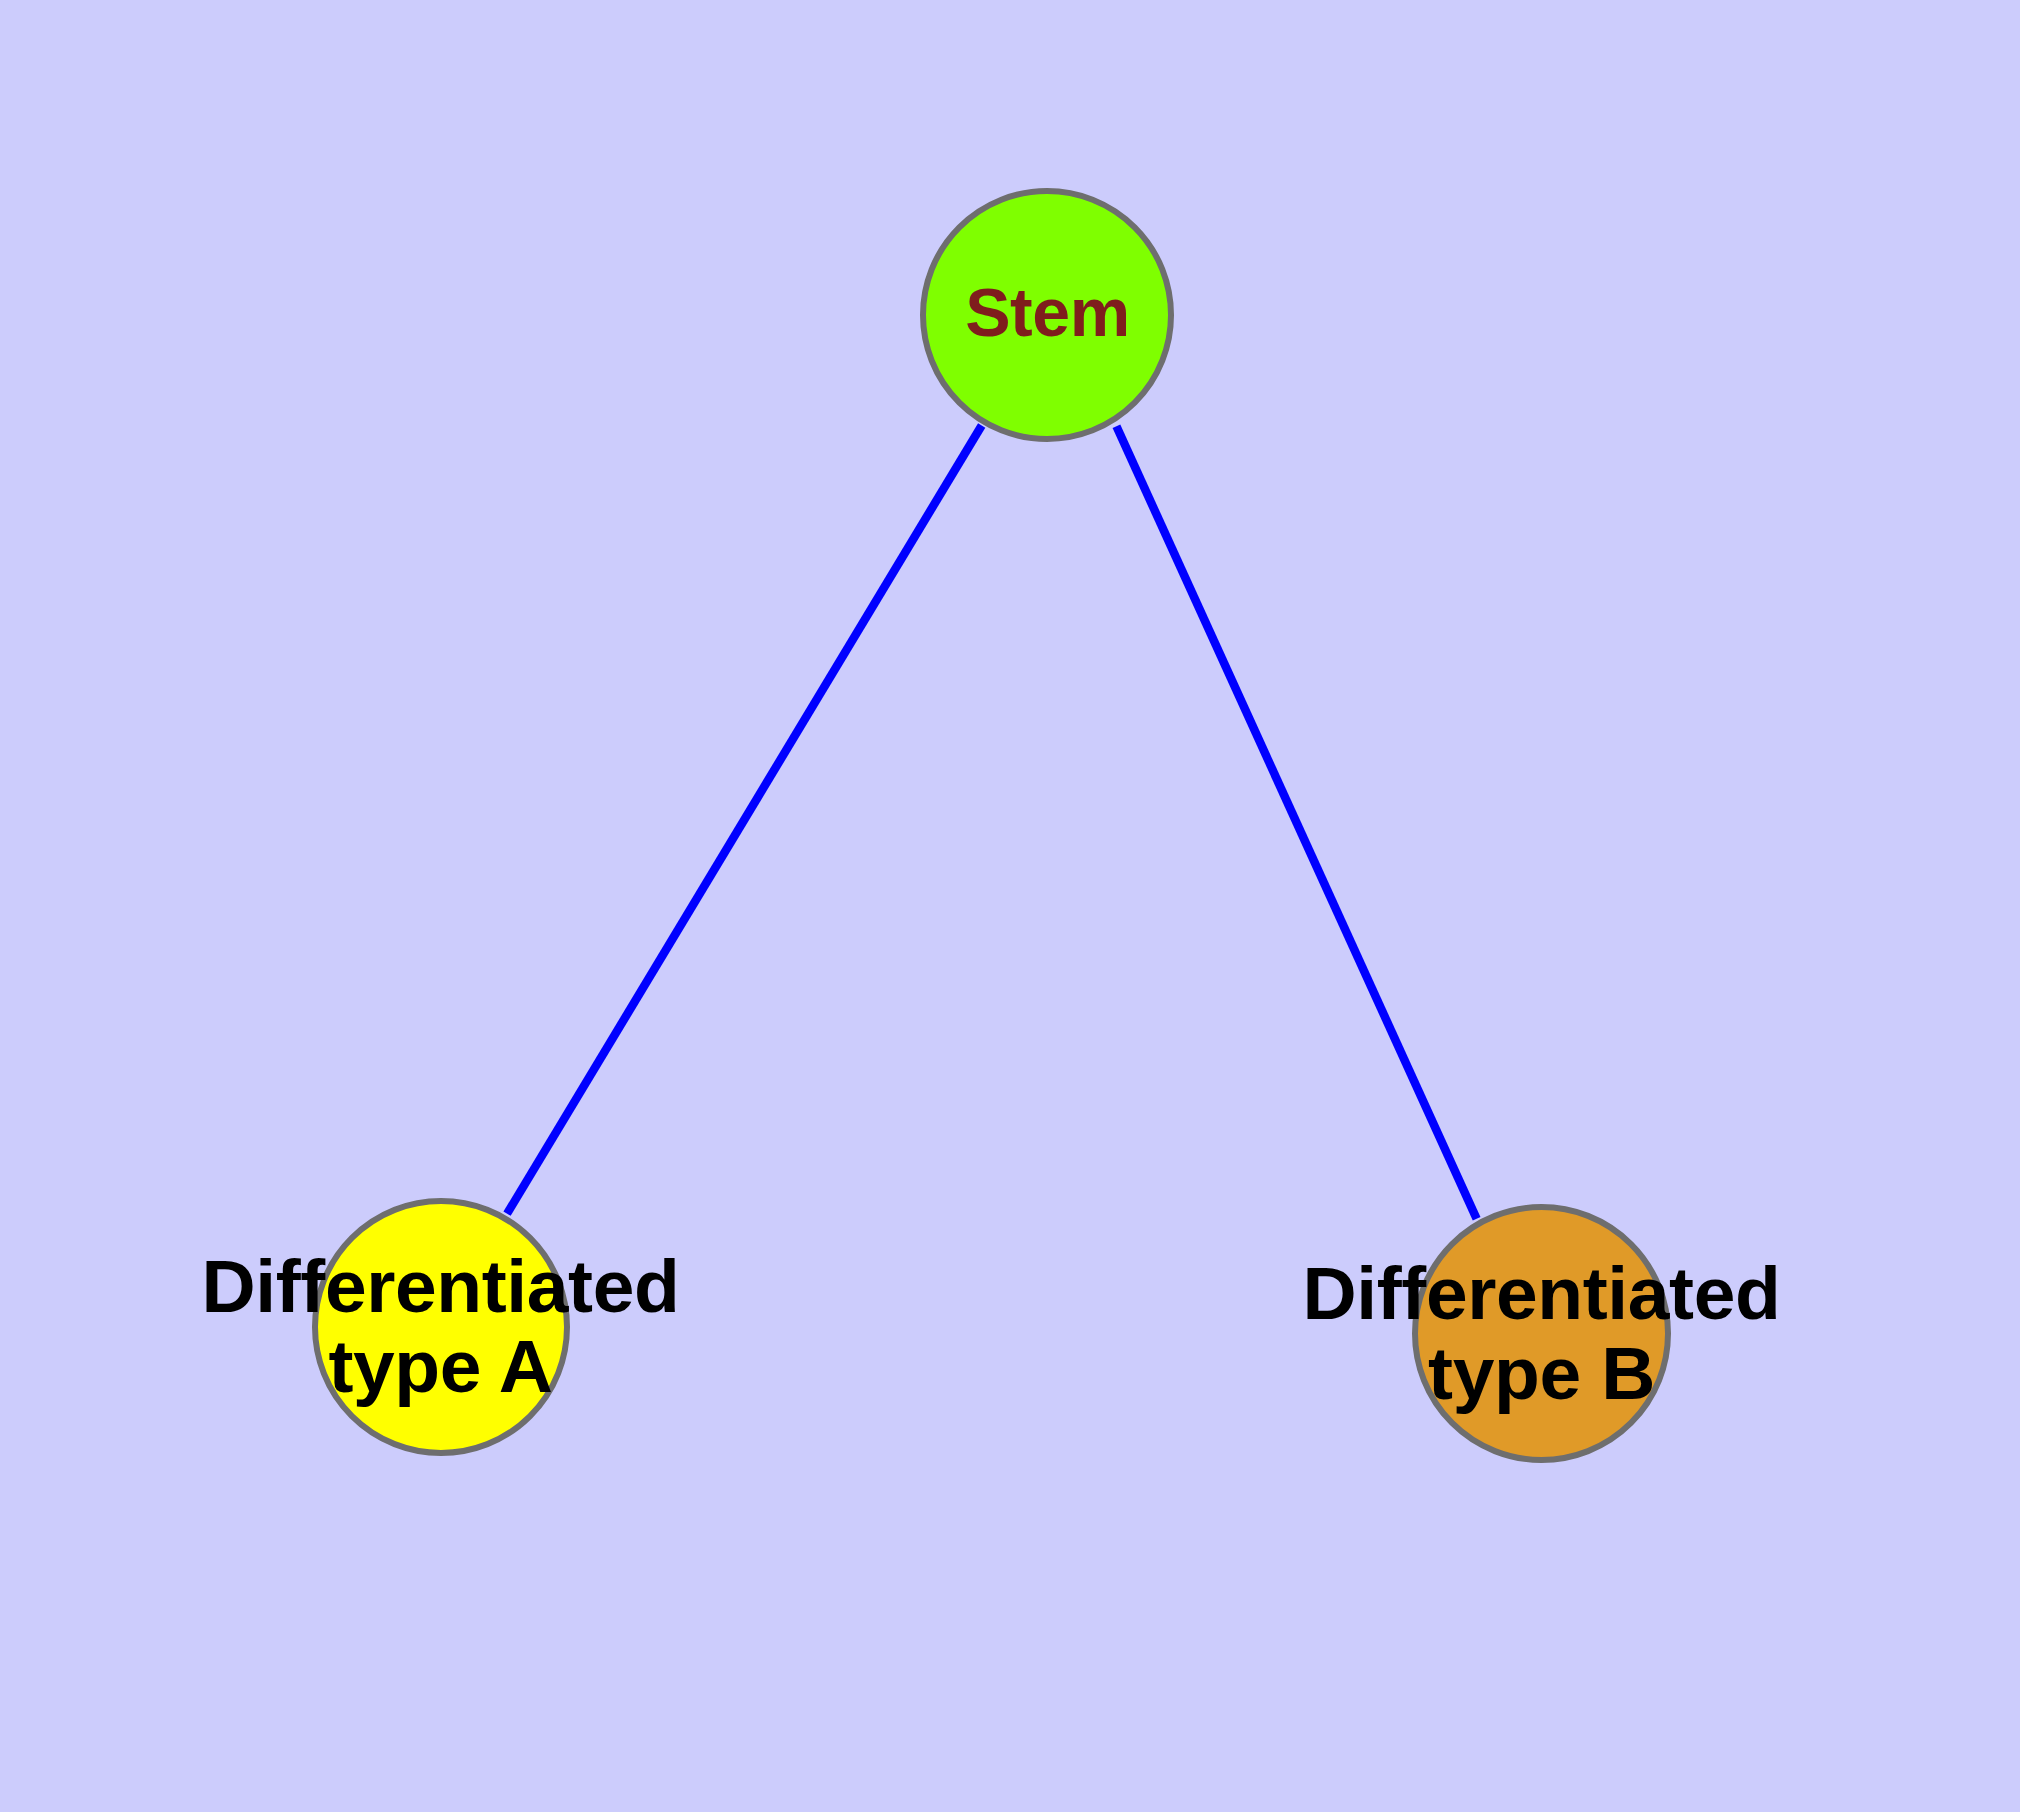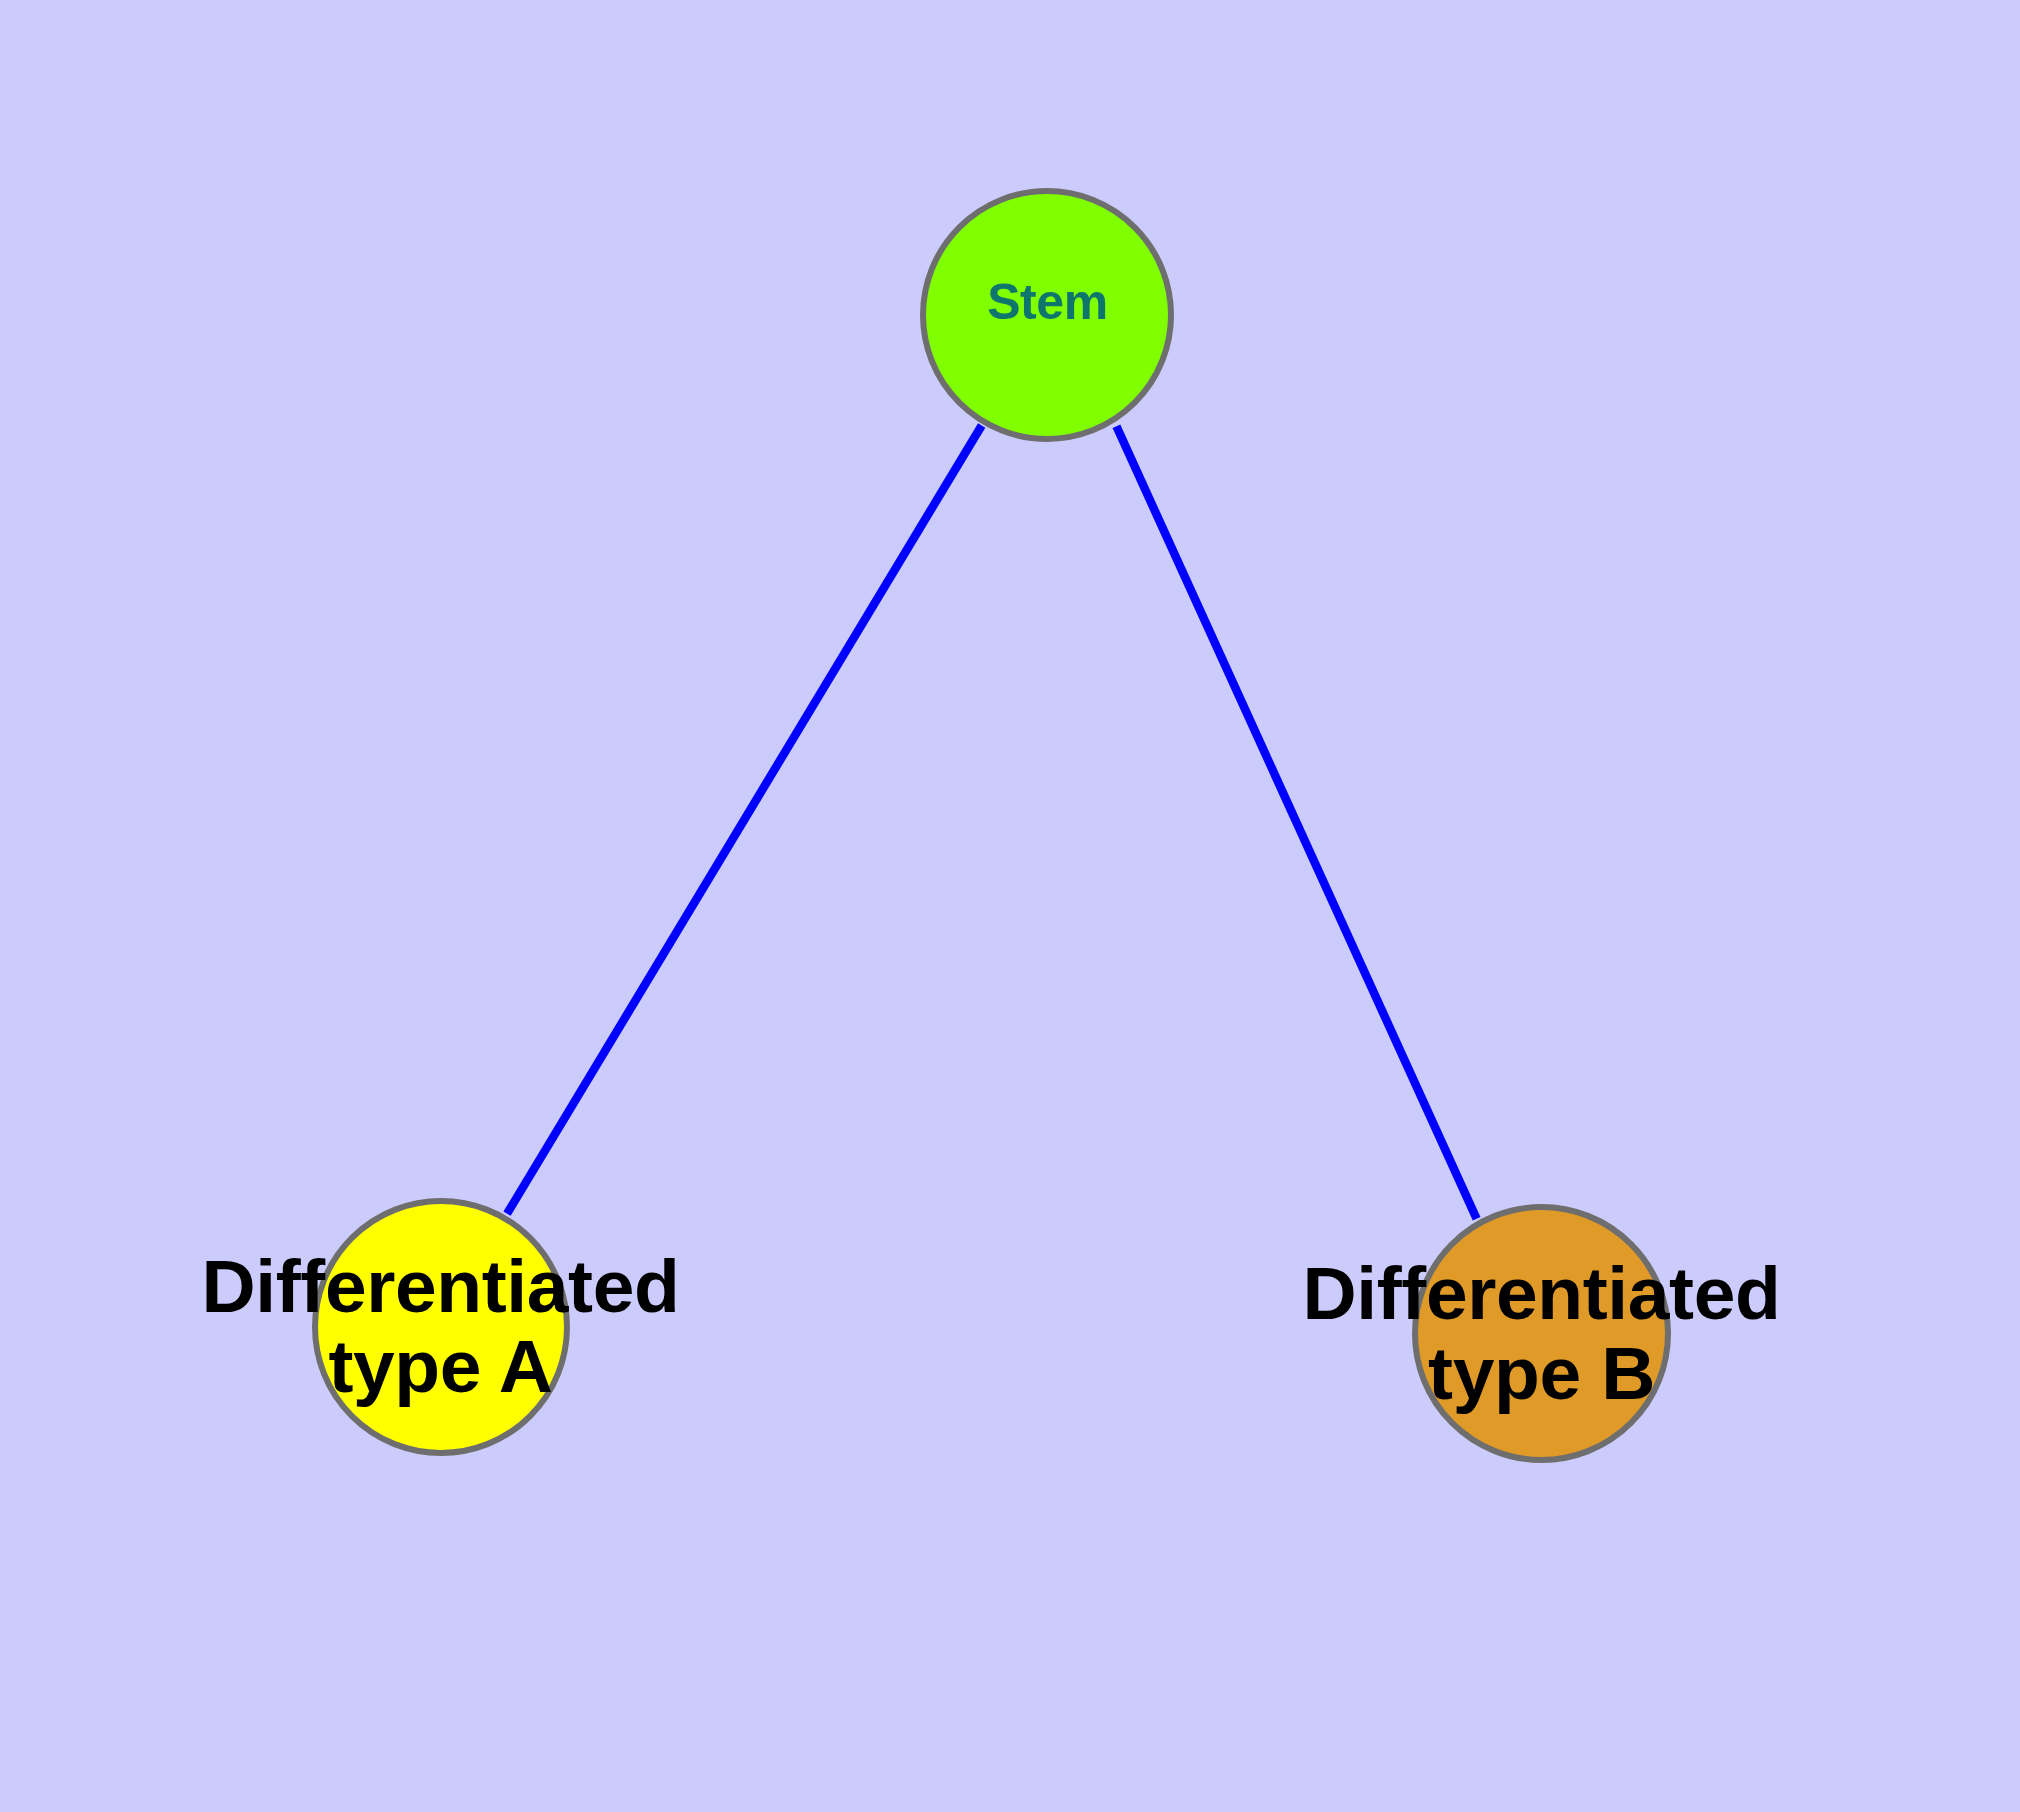--- a/index.html
+++ b/index.html
@@ -59,21 +59,21 @@
 <div id="graph-canvas" style="width: 2021px; height: 1812px; background: rgb(204, 204, 252);">
 
   <svg id="edge-layer" viewBox="0 0 2384 2138" width="2021" height="1812">
     <line id="edge-stem-to-diff-a" x1="1158" y1="502" x2="598" y2="1432" stroke="#0000ff" stroke-width="10" stroke-linecap="butt"></line>
     <line id="edge-stem-to-diff-b" x1="1317" y1="503" x2="1742" y2="1438" stroke="#0000ff" stroke-width="10" stroke-linecap="butt"></line>
   </svg>
 
   <div id="node-layer">
 
     <div class="node" id="node-stem" style="left: 920px; top: 188px; width: 254px; height: 254px; background: rgb(127, 255, 0); border-color: rgb(110, 110, 110); border-width: 6px;"></div>
-    <div class="node-label" id="label-stem" style="font-size: 50px; color: #0f766e; left: 454px; width: 1187px; top: 276px;">
+    <div class="node-label" id="label-stem" style="font-size: 68px; color: #7f1d1d; left: 454px; width: 1187px; top: 276px;">
       <span class="label-line">Stem</span>
     </div>
 
     <div class="node" id="node-diff-a" style="left: 312px; top: 1198px; width: 258px; height: 258px; background: rgb(255, 255, 0); border-color: rgb(110, 110, 110); border-width: 6px;"></div>
     <div class="node-label" id="label-diff-a" style="font-size: 75px; color: rgb(0, 0, 0); left: -153px; width: 1187px; top: 1247px;">
       <span class="label-line">Differentiated</span>
       <span class="label-line">type A</span>
     </div>
 
     <div class="node" id="node-diff-b" style="left: 1412px; top: 1204px; width: 259px; height: 259px; background: rgb(224, 154, 40); border-color: rgb(110, 110, 110); border-width: 6px;"></div>

